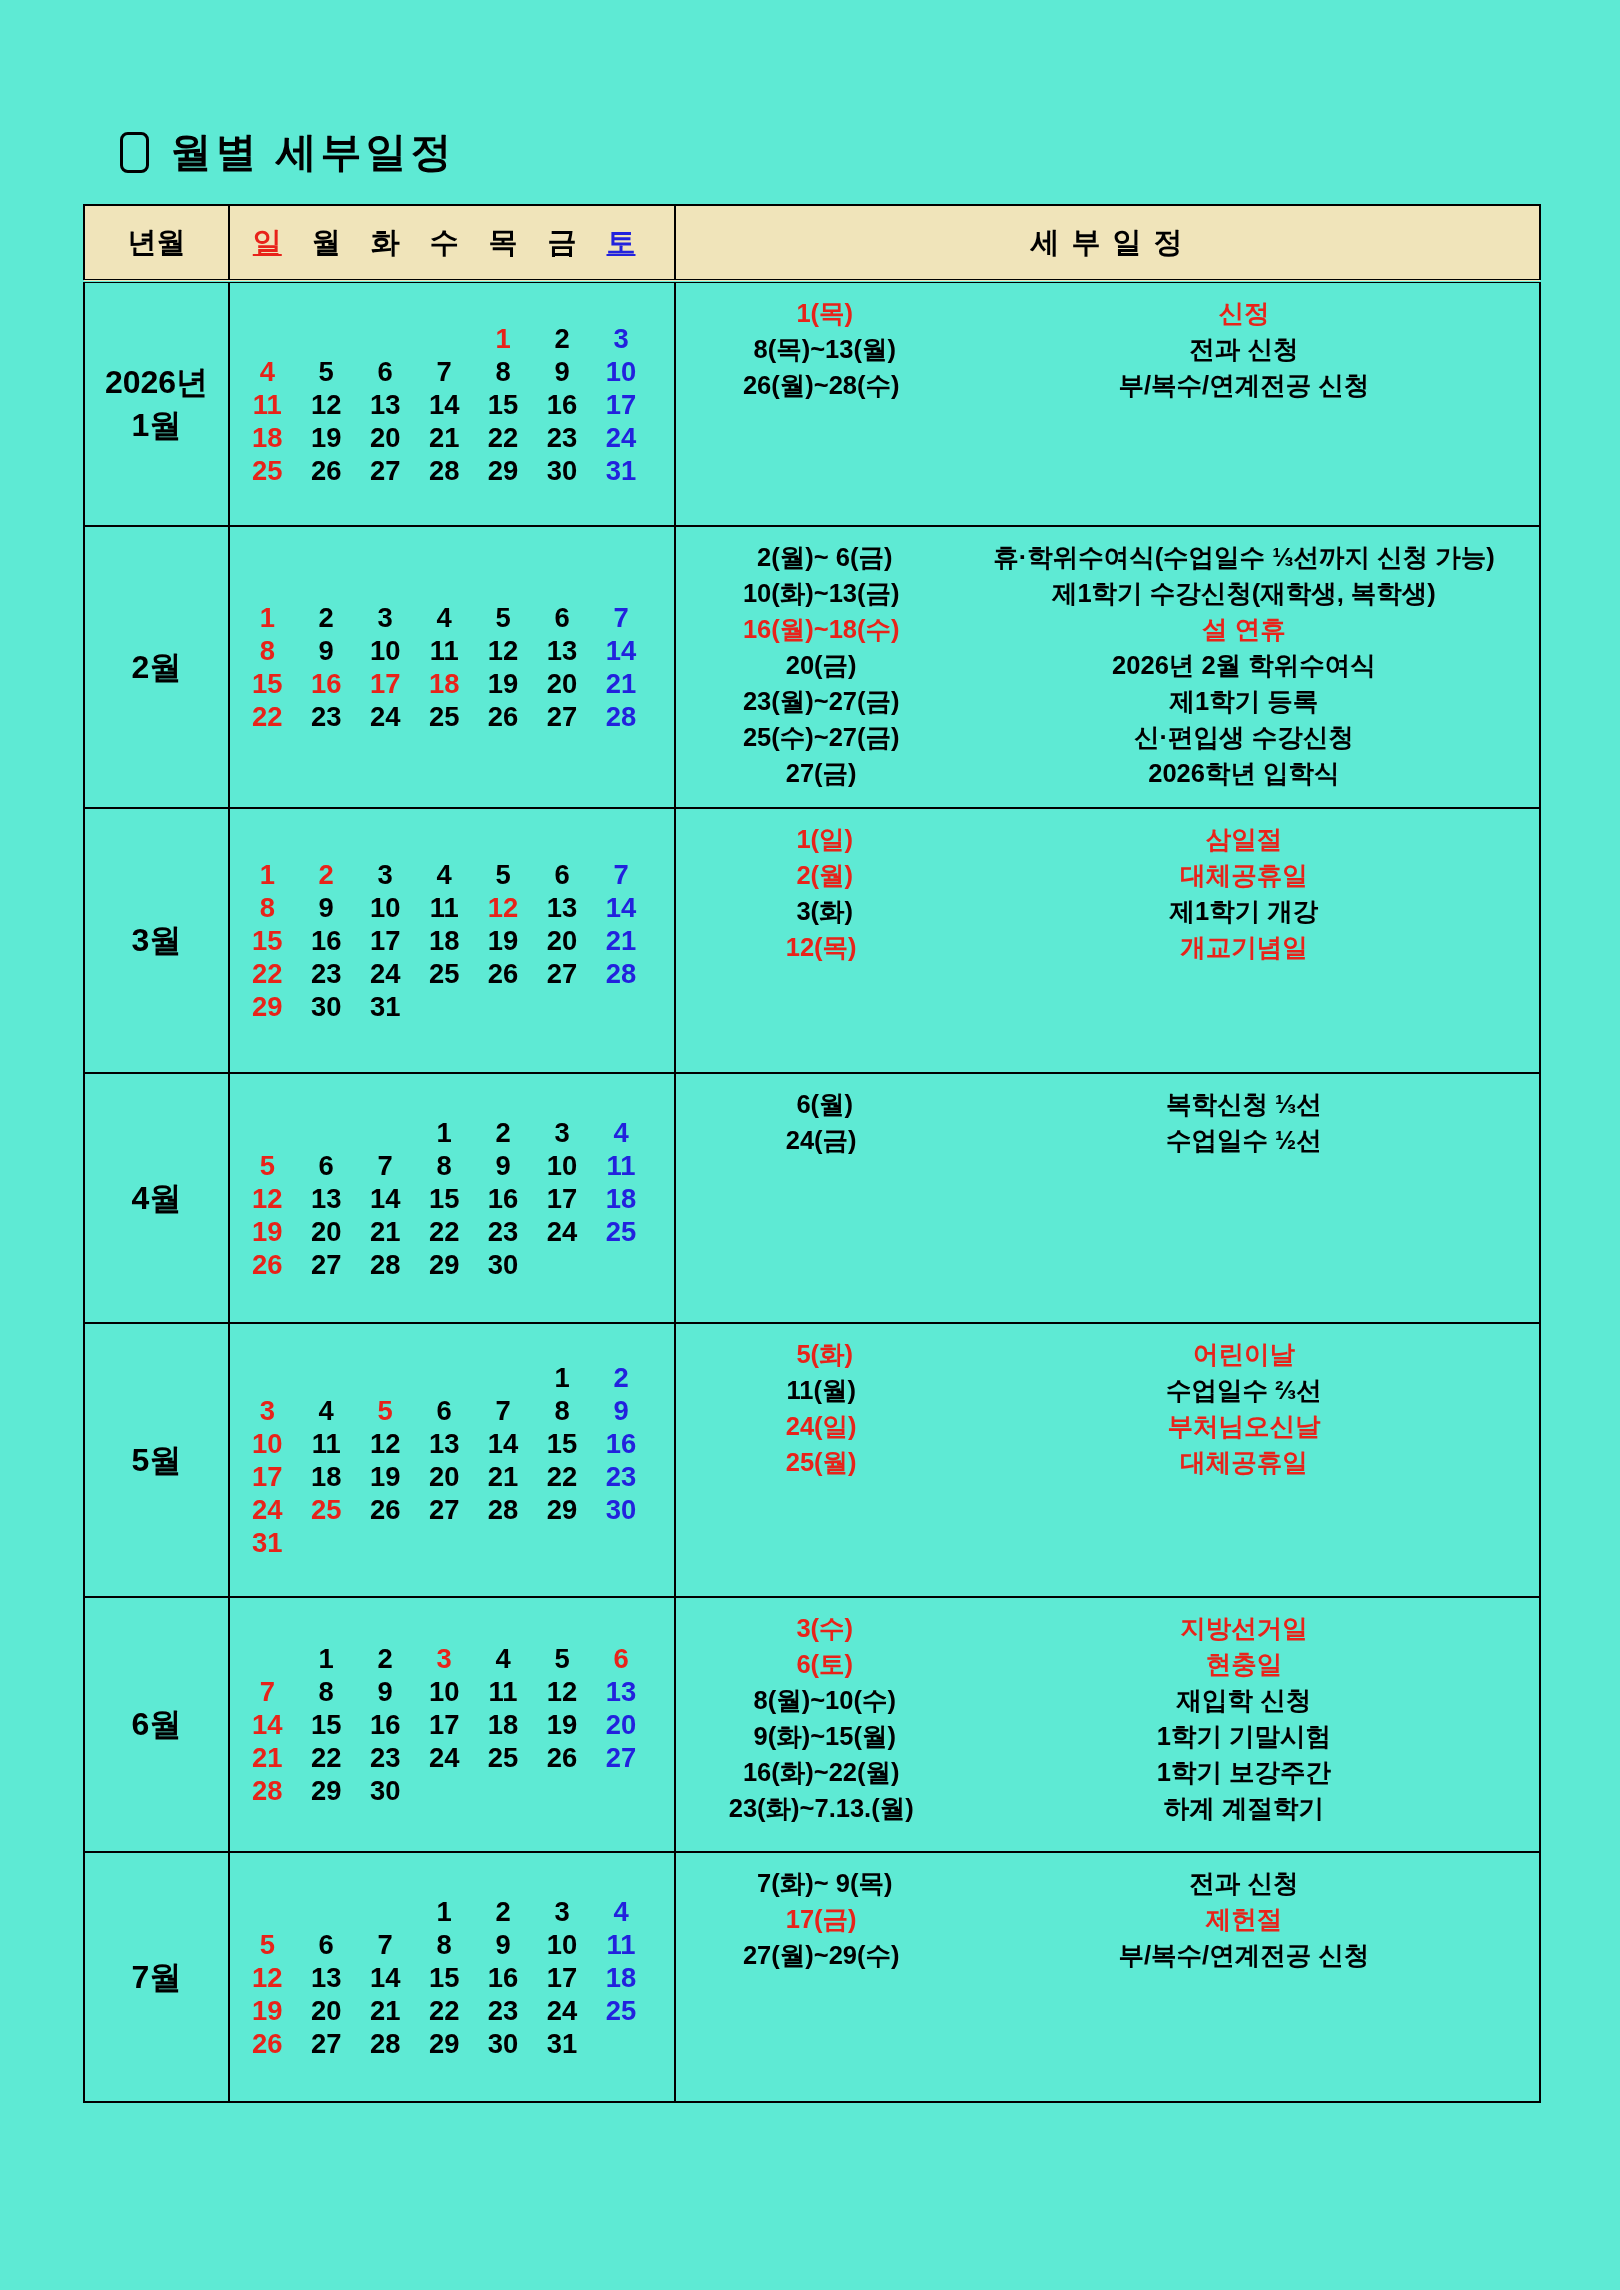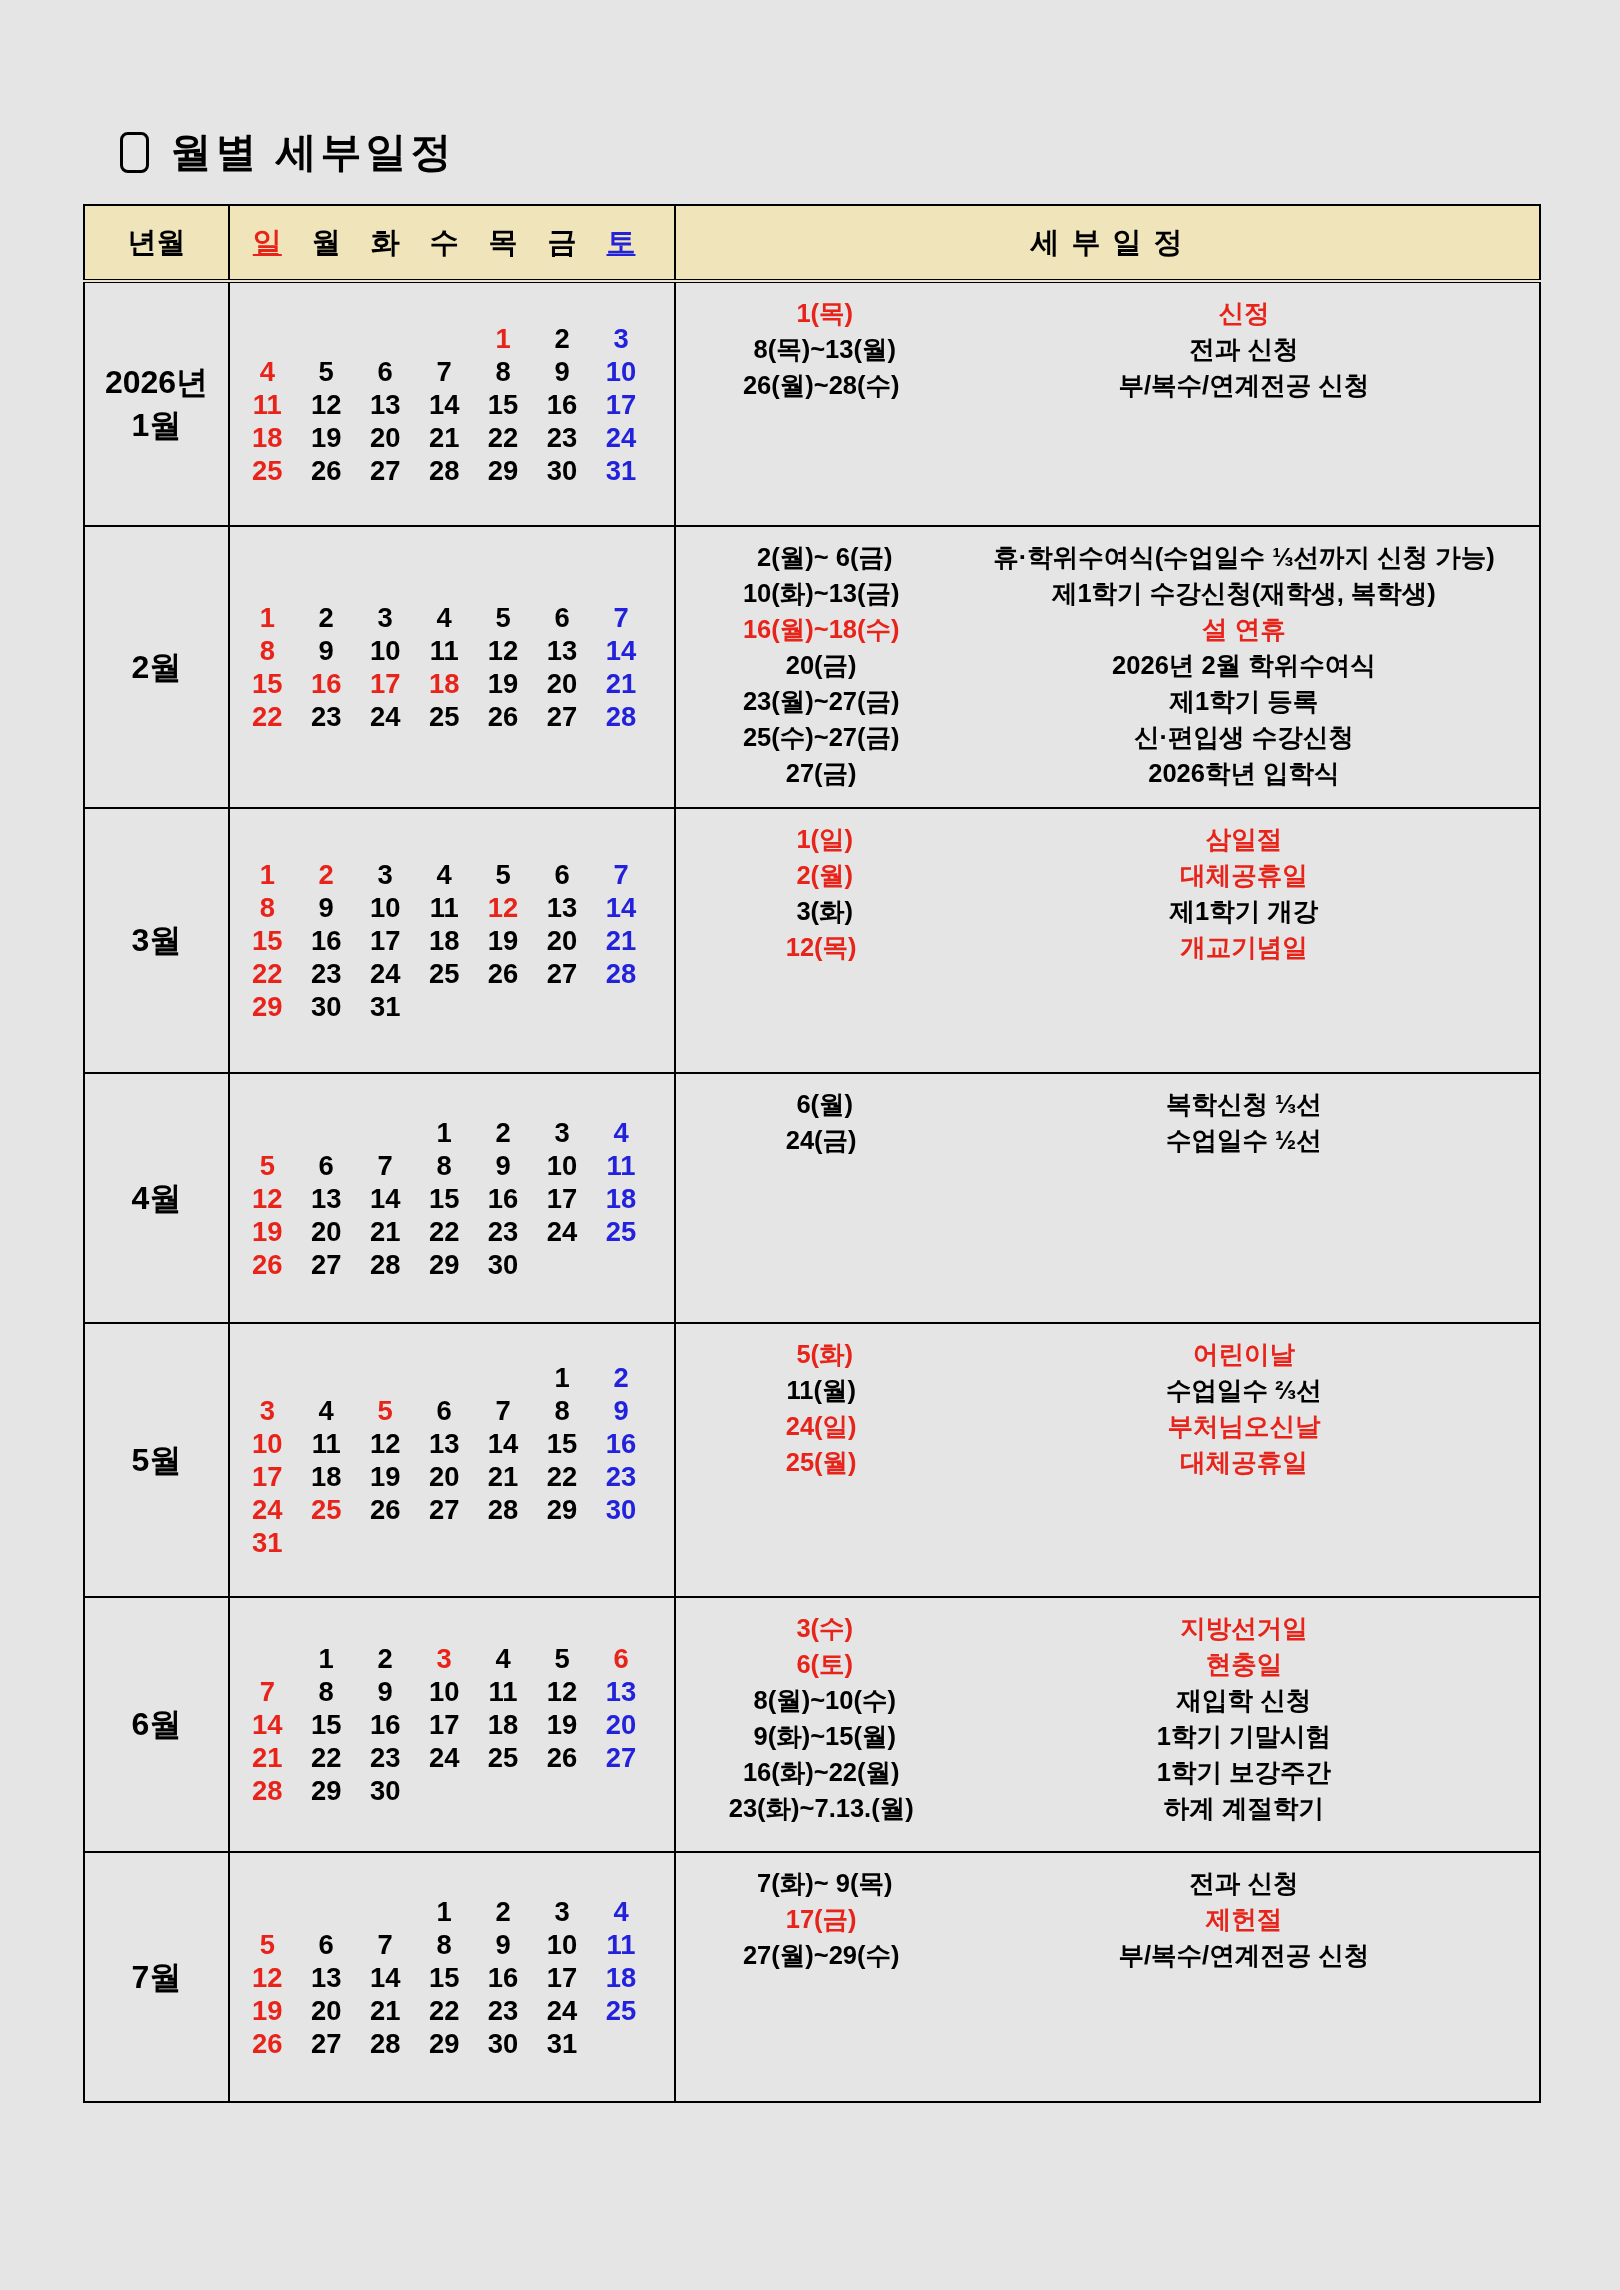--- a/index.html
+++ b/index.html
@@ -1,16 +1,16 @@
 <!DOCTYPE html>
 <html style="--red: #e8231a; --blue: #2222dd; --header_bg: #f0e4ba;"><head>
 <meta charset="utf-8">
 <style>
   html,body{margin:0;padding:0;background:#fff;}
-  .page{position:relative;width:1620px;height:2291px;background:#e5e5e5;color:#000;
+  .page{position:relative;width:1620px;height:2291px;background:#5eead4;color:#000;
         font-family:"Liberation Sans","DejaVu Sans",sans-serif;font-weight:bold;}
   .doc-title{position:absolute;left:120px;top:125px;display:flex;align-items:center;gap:21.6px;
              font-size:41px;letter-spacing:3.9px;color:#000;}
   .checkbox{display:inline-block;width:29px;height:41px;border:3.9px solid #000;border-radius:7.8px;box-sizing:border-box;}
   table.cal{position:absolute;left:83px;top:204px;width:1457px;border-collapse:collapse;table-layout:fixed;
             border:2.9px solid #000;}
   col.c1{width:145px;} col.c2{width:446px;} col.c3{width:865px;}
   thead th{background:var(--header_bg);height:73px;font-size:29px;font-weight:bold;color:#000;
            border:2px solid #000;border-bottom:4.9px double #000;padding:0;}
   th.c-sched{letter-spacing:2px;}

